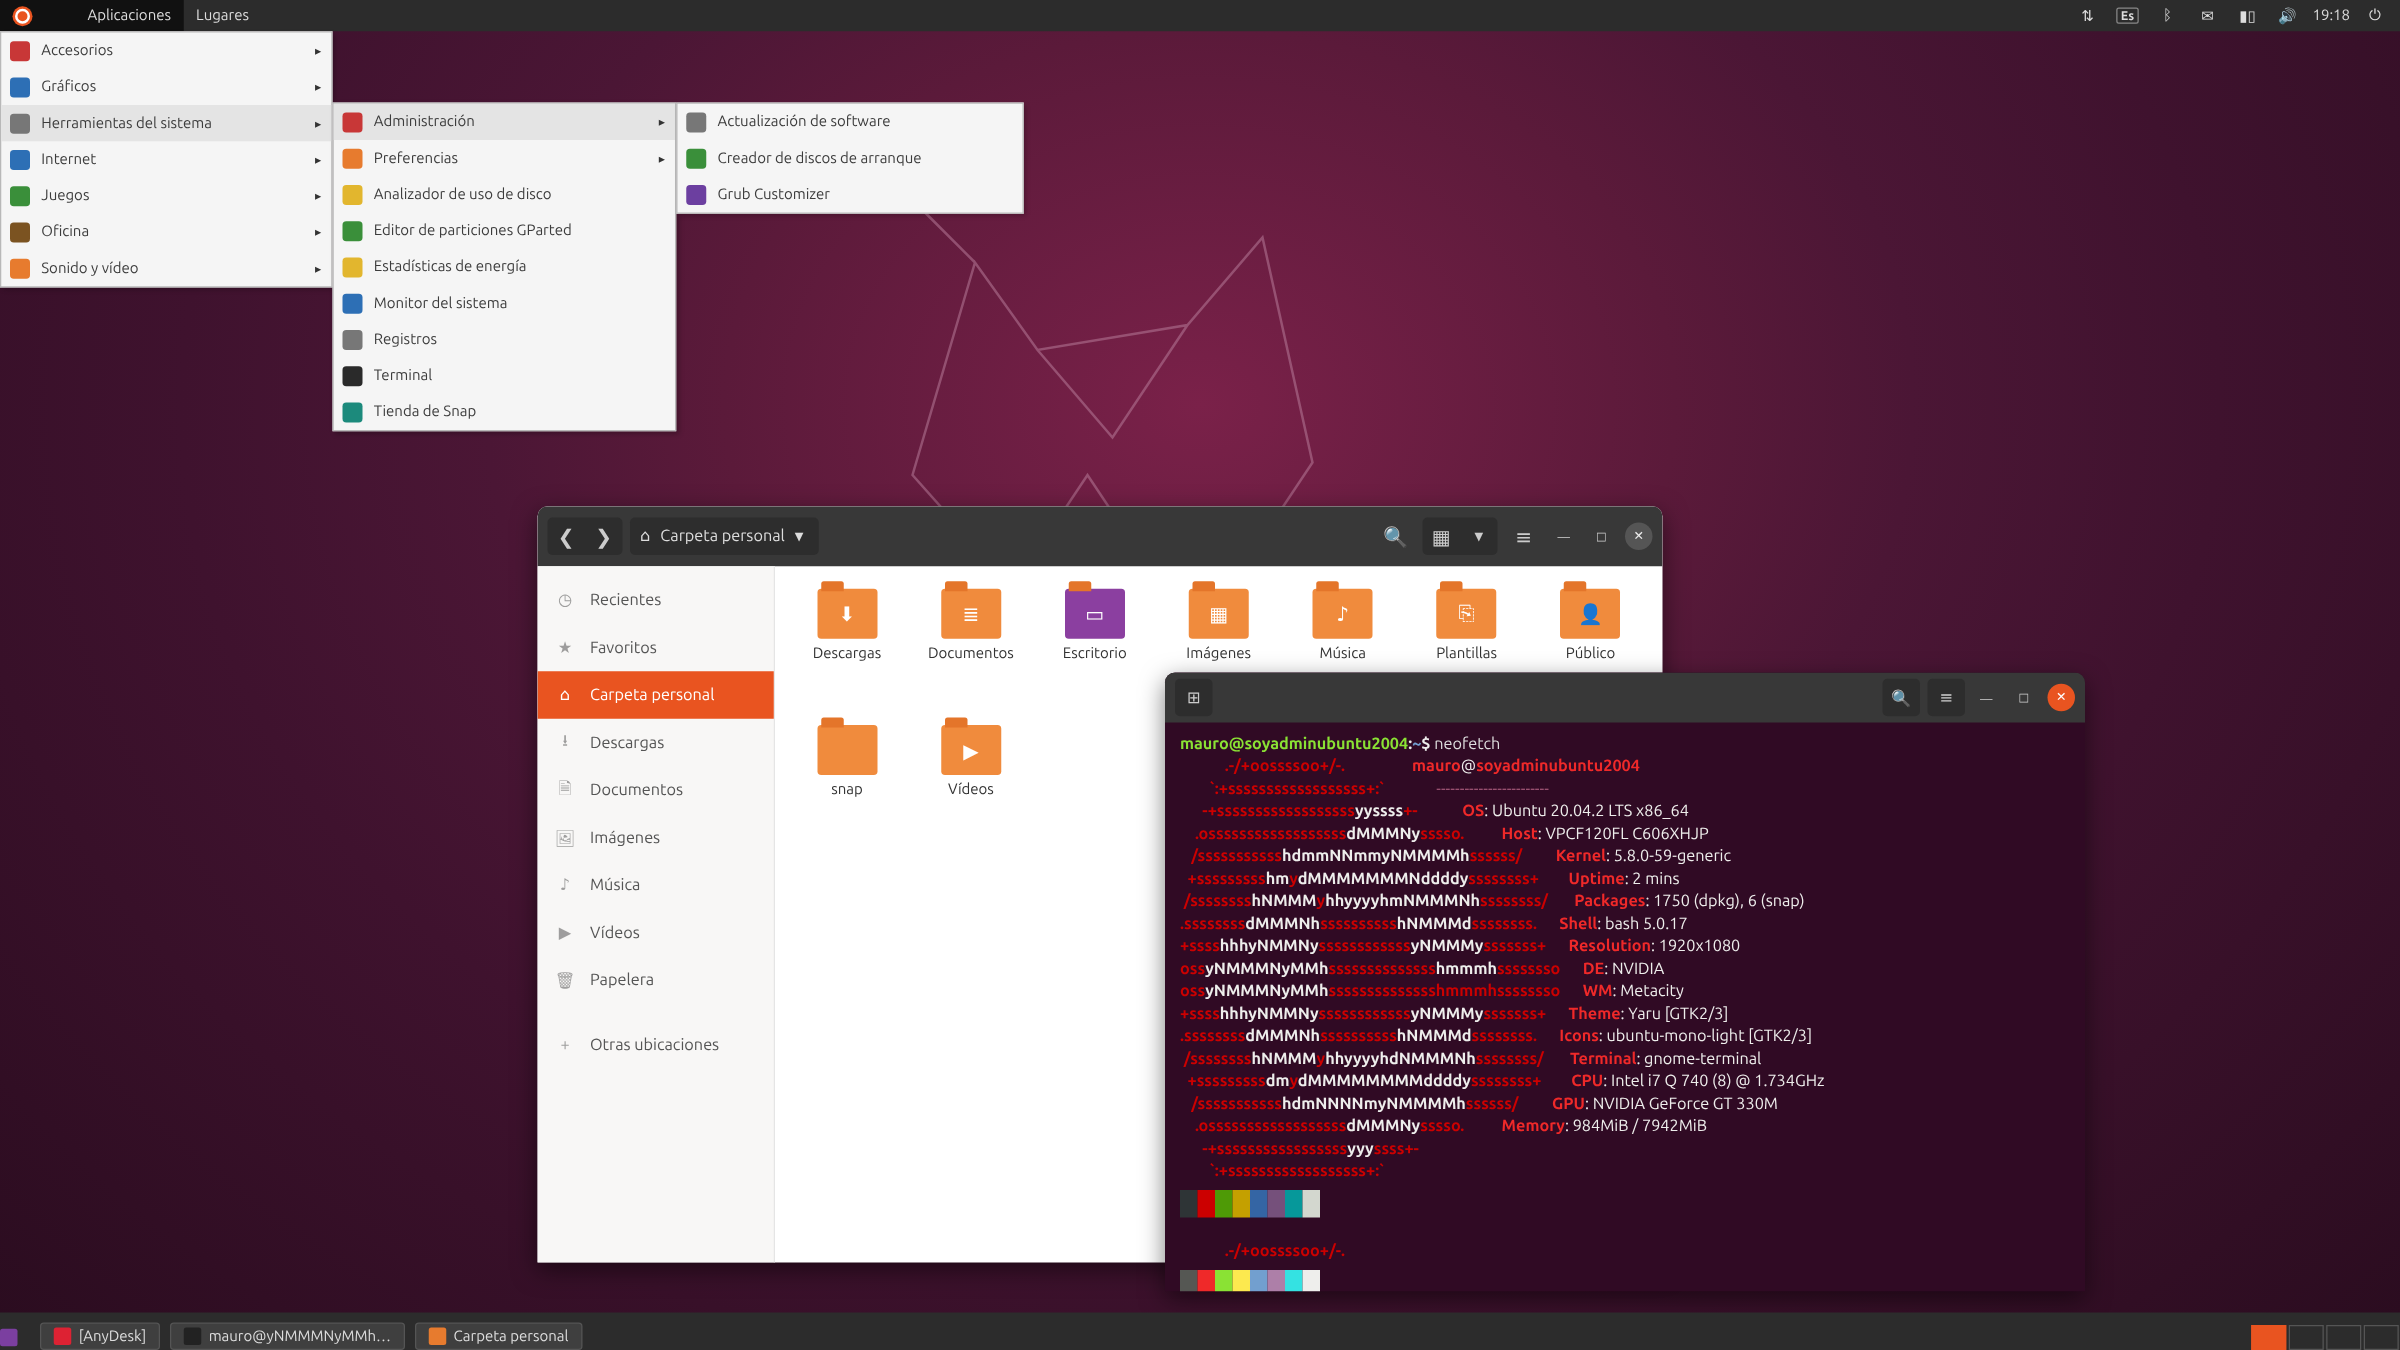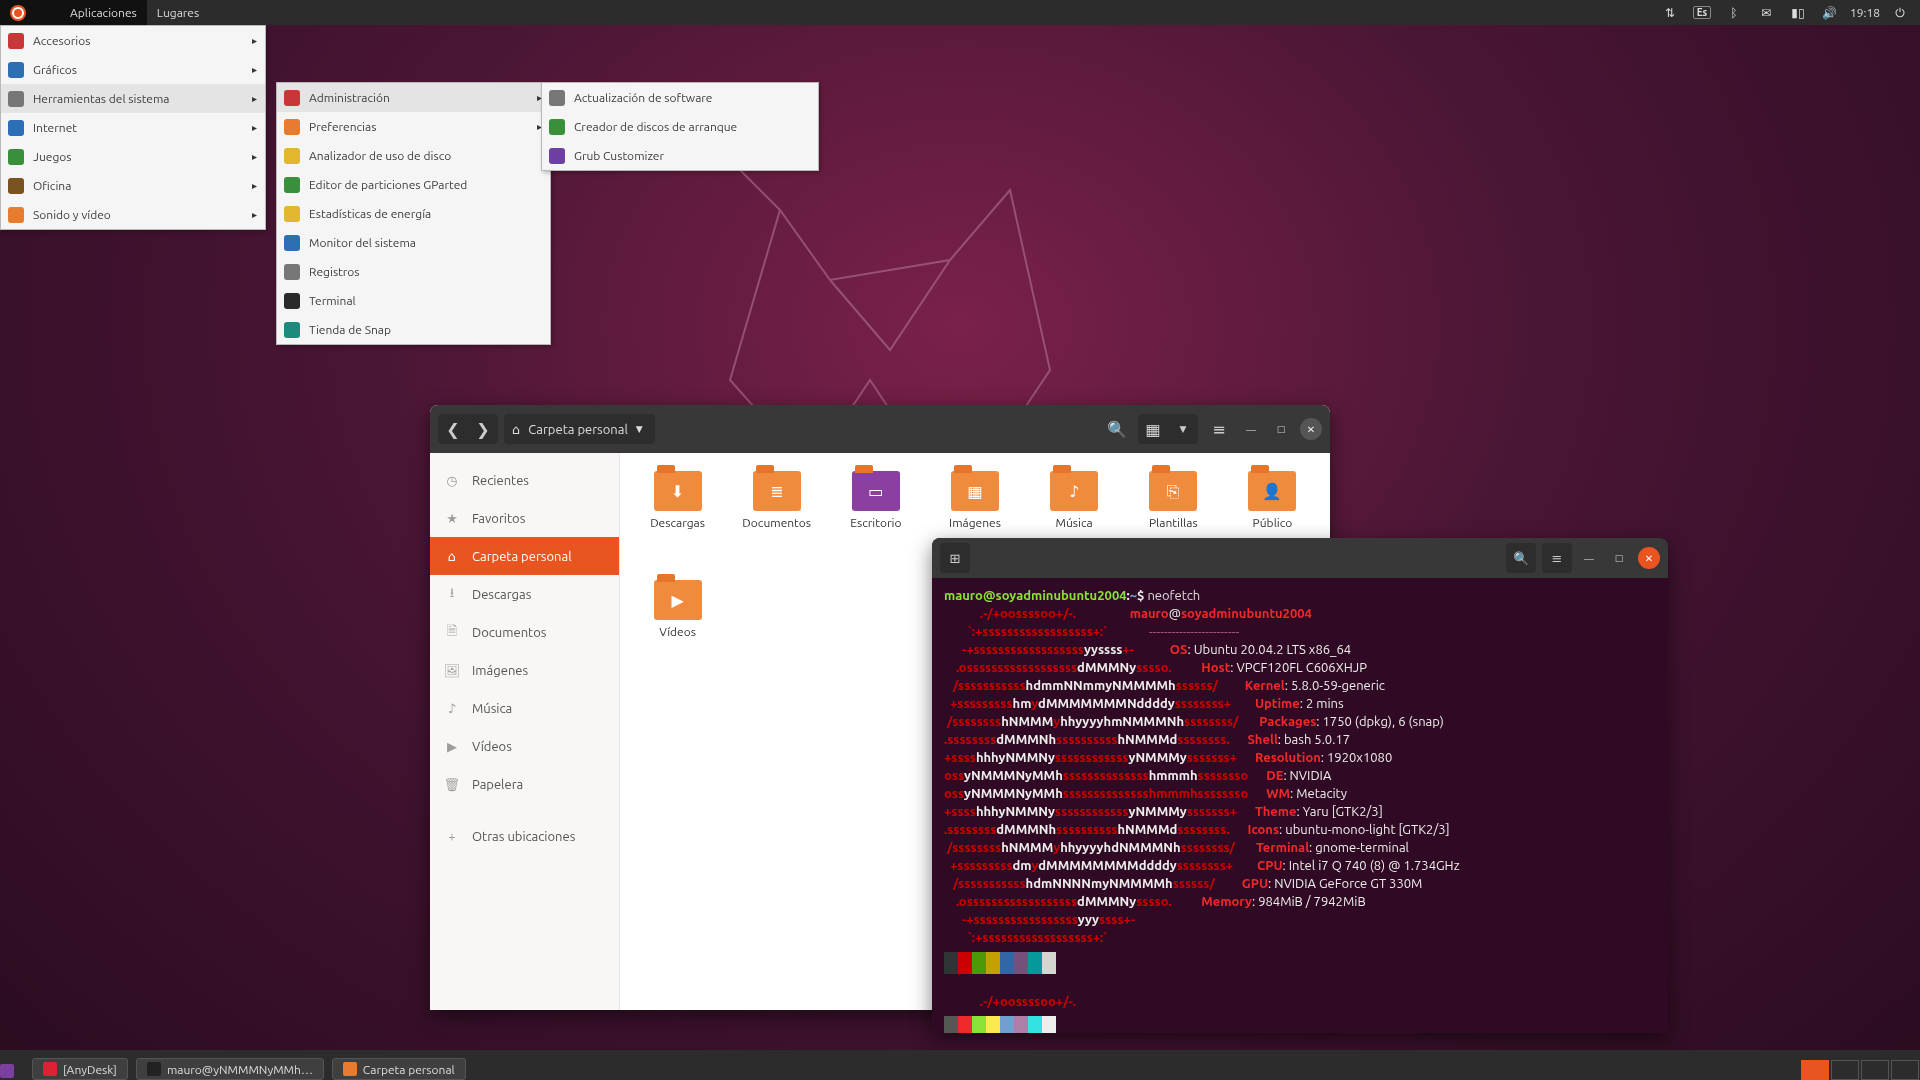--- a/index.html
+++ b/index.html
@@ -166,21 +166,21 @@
     </div>
     <div class="menu-item">
       <span class="mi-icon">
         <span class="ic ic-orange"></span>
       </span>
       <span>Sonido y vídeo</span>
       <span class="mi-arrow">▸</span>
     </div>
   </div>
 
-<div class="menu" id="menu2" style="left:266px; top:82px; width:275px;margin-left:10px;">
+<div class="menu" id="menu2" style="left:266px; top:82px; width:275px;">
     <div class="menu-item hover">
       <span class="mi-icon">
         <span class="ic ic-red"></span>
       </span>
       <span>Administración</span>
       <span class="mi-arrow">▸</span>
     </div>
     <div class="menu-item">
       <span class="mi-icon">
         <span class="ic ic-orange"></span>
@@ -355,20 +355,26 @@
           <div class="folder-ico" style="">
             <span class="emblem">⎘</span>
           </div>
     <span>Plantillas</span>
         </div>
         <div class="folder">
           <div class="folder-ico" style="">
             <span class="emblem">👤</span>
           </div>
     <span>Público</span>
+        </div>
+        <div class="folder">
+          <div class="folder-ico" style="">
+            <span class="emblem"></span>
+          </div>
+    <span>snap</span>
         </div>
         <div class="folder">
           <div class="folder-ico" style="">
             <span class="emblem">▶</span>
           </div>
     <span>Vídeos</span>
         </div>
       </div>
   </div>
 </div>

